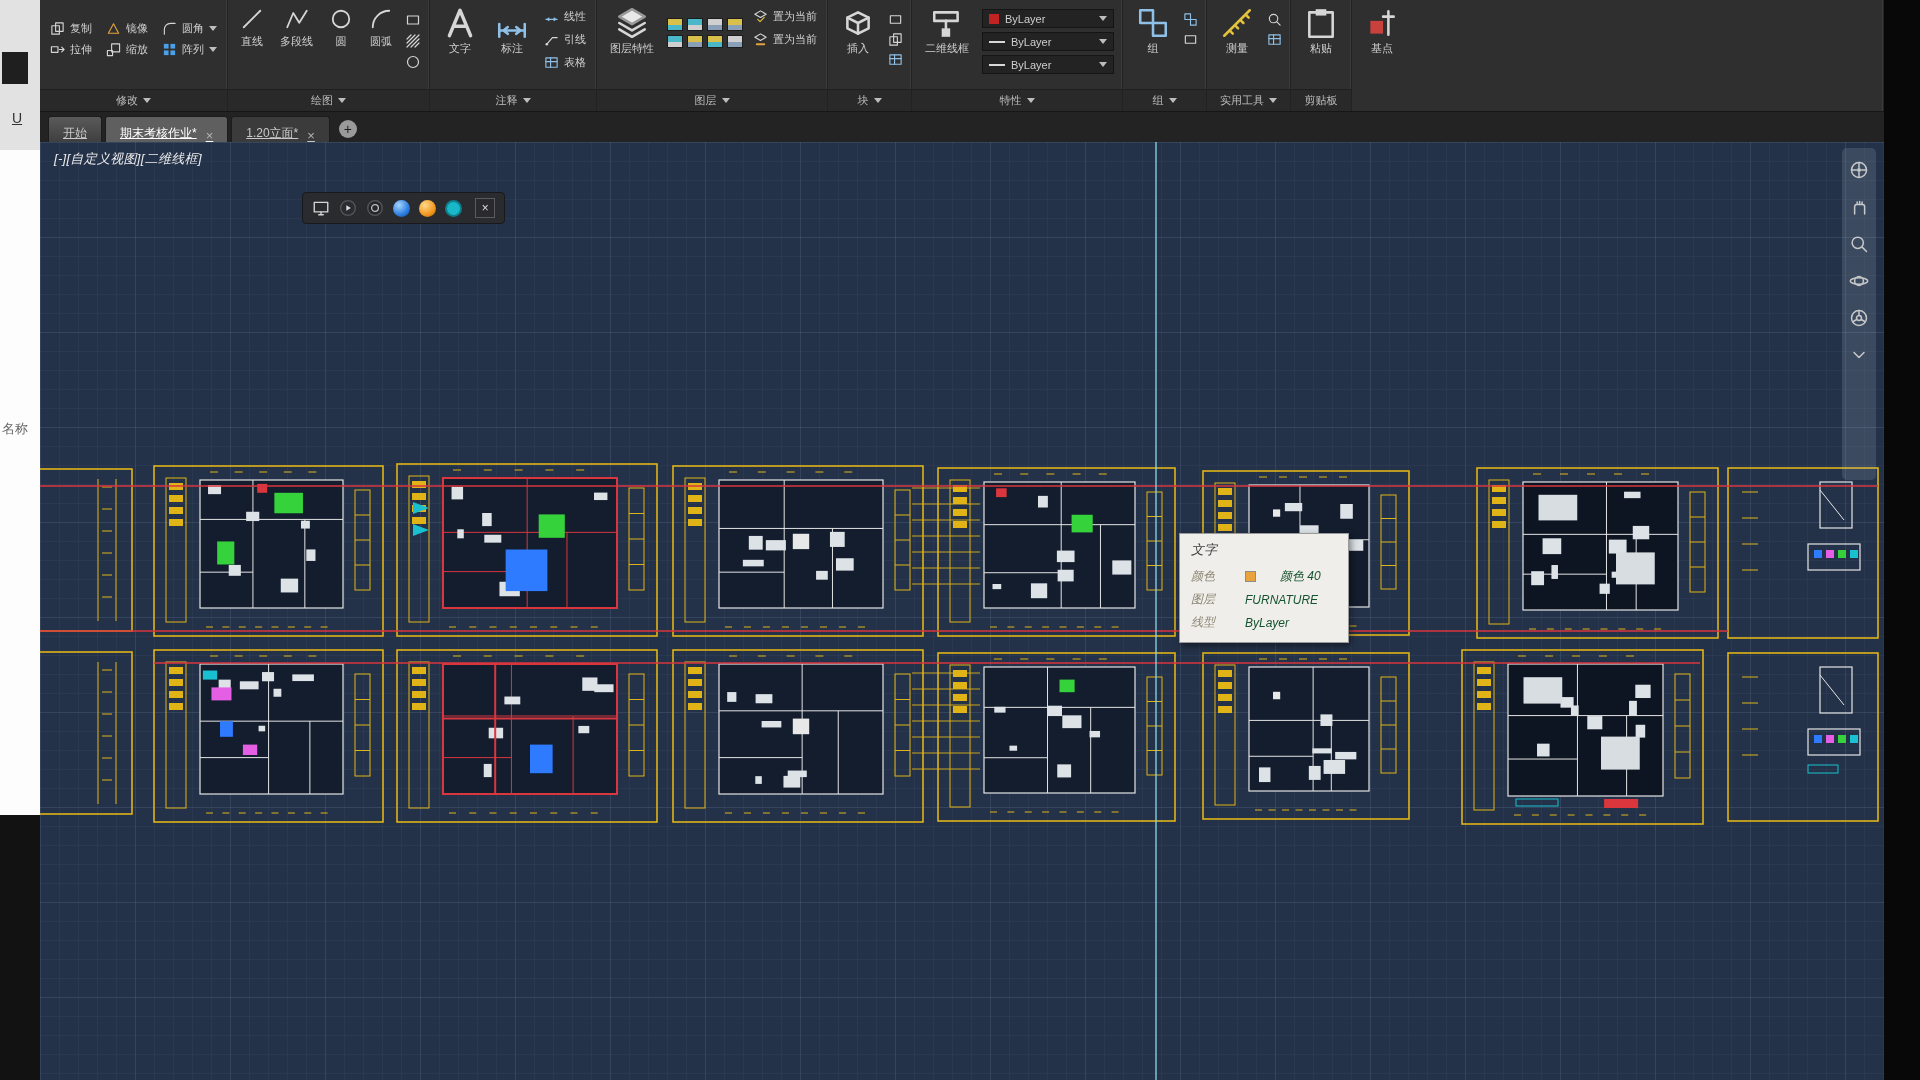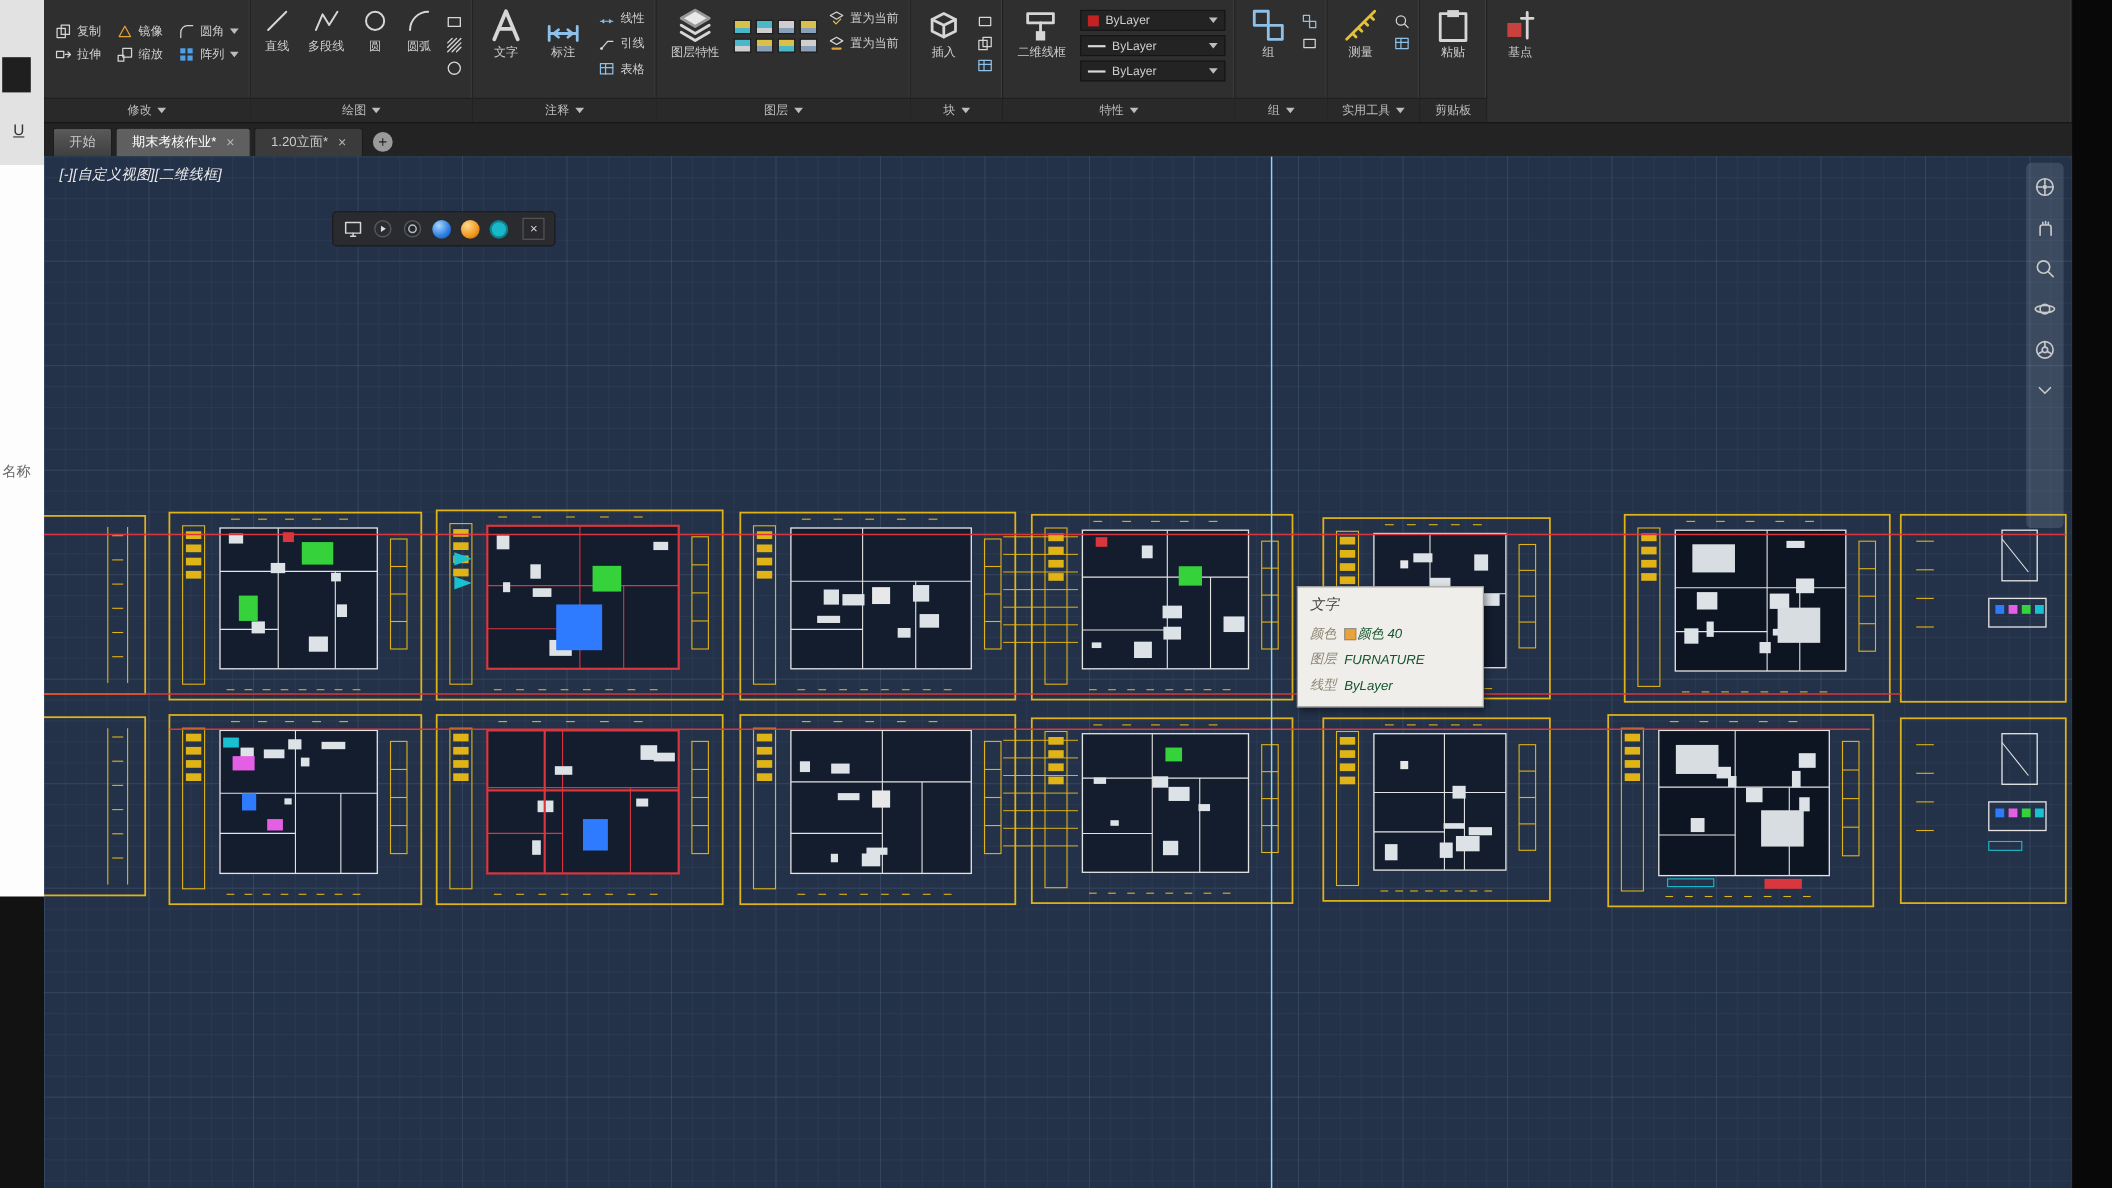--- a/index.html
+++ b/index.html
@@ -46,22 +46,22 @@
   .prop-col{display:flex;flex-direction:column;gap:4px;margin-top:5px;}
   .dropdown{display:flex;align-items:center;gap:6px;width:132px;height:19px;background:#232323;
             border:1px solid #151515;padding:0 6px;font-size:11px;color:#cfcfcf;}
   .dd-swatch{width:10px;height:10px;background:#c32222;flex:none;}
   .dd-line{width:16px;border-top:2px solid #d8d8d8;flex:none;}
   .dd-val{flex:1;}
   .caret{width:0;height:0;border-left:4px solid transparent;border-right:4px solid transparent;border-top:5px solid #bdbdbd;flex:none;}
 
   
   .tabbar{height:30px;background:#232323;display:flex;align-items:flex-end;gap:3px;padding-left:8px;}
-  .tab{height:26px;display:flex;align-items:center;gap:9px;padding:0 14px;background:#3b3b3b;color:#c9c9c9;
-       font-size:12px;border-radius:3px 3px 0 0;border:1px solid #1c1c1c;border-bottom:none;}
+  .tab{height:26px;display:flex;align-items:flex-end;gap:9px;padding:0 14px;background:#3b3b3b;color:#c9c9c9;
+       font-size:12px;border-radius:3px 3px 0 0;border:1px solid #1c1c1c;border-bottom:none;text-decoration:underline;}
   .tab.start{background:linear-gradient(#5a5a5a,#3f3f3f);}
   .tab.active{background:#5f5f5f;color:#fff;}
   .tab-close{font-size:13px;color:#b5b5b5;line-height:1;}
   .tab-new{width:18px;height:18px;border-radius:50%;background:#9a9a9a;color:#1e1e1e;display:flex;
            align-items:center;justify-content:center;font-size:14px;margin:0 0 4px 6px;}
 
   
   .canvas{position:relative;flex:1;overflow:hidden;background-color:#243249;
     background-image:
       linear-gradient(rgba(150,180,220,.10) 1px,transparent 1px),
@@ -85,21 +85,21 @@
 
   
   .navbar{position:absolute;right:8px;top:6px;width:34px;height:332px;background:rgba(185,195,205,.17);
           border-radius:5px;display:flex;flex-direction:column;align-items:center;gap:17px;padding-top:12px;}
   .nb-icon{width:20px;height:20px;opacity:.9;}
 
   
   .rollover{position:absolute;left:1139px;top:391px;width:170px;background:#efeeea;border:1px solid #9a9a9a;
             box-shadow:2px 3px 7px rgba(0,0,0,.45);font-size:12px;padding:7px 11px 11px;}
   .ro-title{color:#3f3f3f;font-size:13px;margin-bottom:9px;}
-  .ro-row{display:flex;align-items:center;gap:1px;margin-top:6px;}
+  .ro-row{display:flex;align-items:center;gap:24px;margin-top:6px;}
   .ro-key{color:#8b8572;width:30px;flex:none;}
   .ro-swatch{width:11px;height:11px;border:1px solid #8d8d8d;flex:none;}
   .ro-val{color:#14532d;}
   .ricon svg,.fb-icon svg,.nb-icon svg{width:100%;height:100%;display:block;}
 </style>
 </head>
 <body>
 
 <div class="screen">
 

